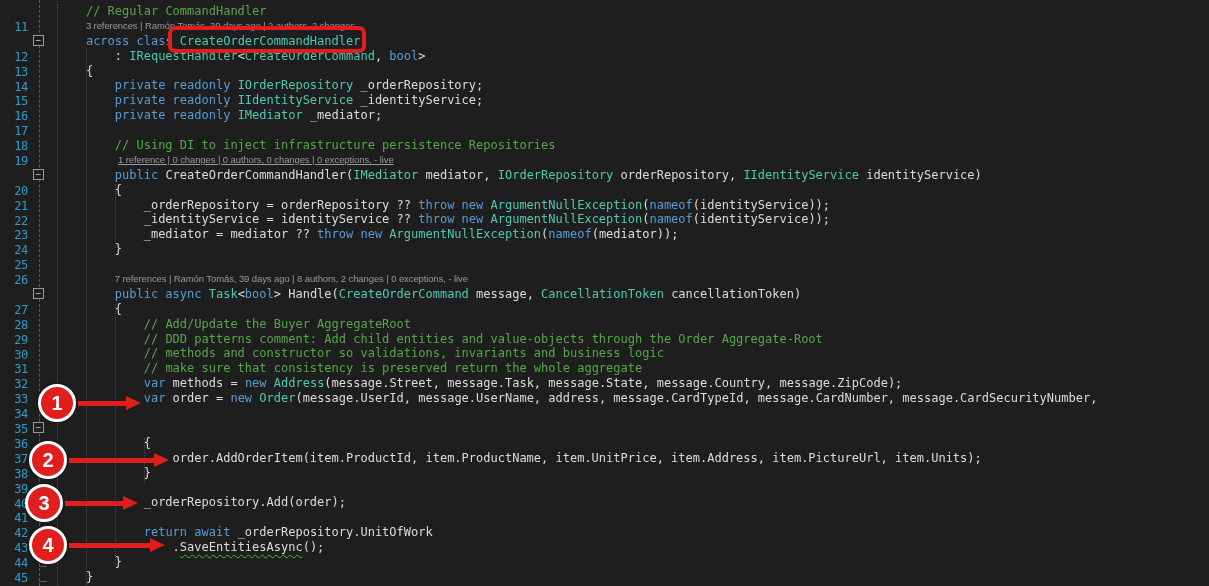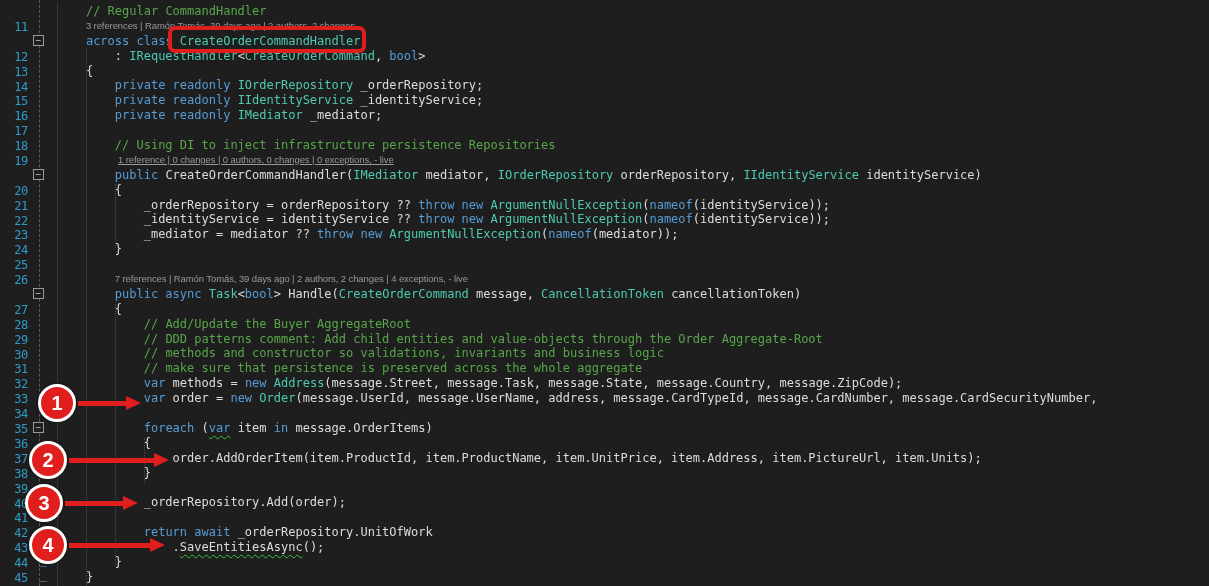--- a/index.html
+++ b/index.html
@@ -63,31 +63,31 @@
       <div class="row"><span class="num">18</span><span class="fold-col"></span><span class="code"></span></div>
       <div class="row"><span class="num">19</span><span class="fold-col"></span><span class="code"><span class="tok-pl">        </span><span class="tok-cm">// Using DI to inject infrastructure persistence Repositories</span></span></div>
       <div class="row"><span class="num"></span><span class="fold-col"></span><span class="lens" style="left: 118px; text-decoration: underline;">1 reference | 0 changes | 0 authors, 0 changes | 0 exceptions, - live</span></div>
       <div class="row"><span class="num">20</span><span class="fold-col"><span class="fold-box">−</span></span><span class="code"><span class="tok-pl">        </span><span class="tok-kw">public </span><span class="tok-pl">CreateOrderCommandHandler(</span><span class="tok-ty">IMediator</span><span class="tok-pl"> mediator, </span><span class="tok-ty">IOrderRepository</span><span class="tok-pl"> orderRepository, </span><span class="tok-ty">IIdentityService</span><span class="tok-pl"> identityService)</span></span></div>
       <div class="row"><span class="num">21</span><span class="fold-col"></span><span class="code"><span class="tok-pl">        {</span></span></div>
       <div class="row"><span class="num">22</span><span class="fold-col"></span><span class="code"><span class="tok-pl">            _orderRepository = orderRepository ?? </span><span class="tok-kw">throw new </span><span class="tok-ty">ArgumentNullException</span><span class="tok-pl">(</span><span class="tok-kw">nameof</span><span class="tok-pl">(identityService));</span></span></div>
       <div class="row"><span class="num">23</span><span class="fold-col"></span><span class="code"><span class="tok-pl">            _identityService = identityService ?? </span><span class="tok-kw">throw new </span><span class="tok-ty">ArgumentNullException</span><span class="tok-pl">(</span><span class="tok-kw">nameof</span><span class="tok-pl">(identityService));</span></span></div>
       <div class="row"><span class="num">24</span><span class="fold-col"></span><span class="code"><span class="tok-pl">            _mediator = mediator ?? </span><span class="tok-kw">throw new </span><span class="tok-ty">ArgumentNullException</span><span class="tok-pl">(</span><span class="tok-kw">nameof</span><span class="tok-pl">(mediator));</span></span></div>
       <div class="row"><span class="num">25</span><span class="fold-col"></span><span class="code"><span class="tok-pl">        }</span></span></div>
       <div class="row"><span class="num">26</span><span class="fold-col"></span><span class="code"></span></div>
-      <div class="row"><span class="num"></span><span class="fold-col"></span><span class="lens" style="left: 114.8px;">7 references | Ramón Tomás, 39 days ago | 2 authors, 2 changes | 4 exceptions, - live</span></div>
+      <div class="row"><span class="num"></span><span class="fold-col"></span><span class="lens" style="left: 114.8px;">7 references | Ramón Tomás, 39 days ago | 8 authors, 2 changes | 0 exceptions, - live</span></div>
       <div class="row"><span class="num">27</span><span class="fold-col"><span class="fold-box">−</span></span><span class="code"><span class="tok-pl">        </span><span class="tok-kw">public async </span><span class="tok-ty">Task</span><span class="tok-pl">&lt;</span><span class="tok-kw">bool</span><span class="tok-pl">&gt; Handle(</span><span class="tok-ty">CreateOrderCommand</span><span class="tok-pl"> message, </span><span class="tok-ty">CancellationToken</span><span class="tok-pl"> cancellationToken)</span></span></div>
       <div class="row"><span class="num">28</span><span class="fold-col"></span><span class="code"><span class="tok-pl">        {</span></span></div>
       <div class="row"><span class="num">29</span><span class="fold-col"></span><span class="code"><span class="tok-pl">            </span><span class="tok-cm">// Add/Update the Buyer AggregateRoot</span></span></div>
       <div class="row"><span class="num">30</span><span class="fold-col"></span><span class="code"><span class="tok-pl">            </span><span class="tok-cm">// DDD patterns comment: Add child entities and value-objects through the Order Aggregate-Root</span></span></div>
       <div class="row"><span class="num">31</span><span class="fold-col"></span><span class="code"><span class="tok-pl">            </span><span class="tok-cm">// methods and constructor so validations, invariants and business logic</span></span></div>
-      <div class="row"><span class="num">32</span><span class="fold-col"></span><span class="code"><span class="tok-pl">            </span><span class="tok-cm">// make sure that persistence is preserved across the whole aggregate</span></span></div>
+      <div class="row"><span class="num">32</span><span class="fold-col"></span><span class="code"><span class="tok-pl">            </span><span class="tok-cm">// make sure that consistency is preserved return the whole aggregate</span></span></div>
       <div class="row"><span class="num">33</span><span class="fold-col"></span><span class="code"><span class="tok-pl">            </span><span class="tok-kw">var</span><span class="tok-pl"> methods = </span><span class="tok-kw">new </span><span class="tok-ty">Address</span><span class="tok-pl">(message.Street, message.Task, message.State, message.Country, message.ZipCode);</span></span></div>
       <div class="row"><span class="num">34</span><span class="fold-col"></span><span class="code"><span class="tok-pl">            </span><span class="tok-kw">var</span><span class="tok-pl"> order = </span><span class="tok-kw">new </span><span class="tok-ty">Order</span><span class="tok-pl">(message.UserId, message.UserName, address, message.CardTypeId, message.CardNumber, message.CardSecurityNumber,</span></span></div>
       <div class="row"><span class="num">35</span><span class="fold-col"></span><span class="code"></span></div>
-      <div class="row"><span class="num">36</span><span class="fold-col"><span class="fold-box">−</span></span><span class="code"><span class="tok-pl">            </span><span class="tok-kw">foreach</span><span class="tok-pl"> (</span><span class="tok-kw sq">var</span><span class="tok-pl"> item </span><span class="tok-kw">in</span><span class="tok-pl"> message.OrderItems)</span></span></div>
+      <div class="row"><span class="num">36</span><span class="fold-col"><span class="fold-box">−</span></span></div>
       <div class="row"><span class="num">37</span><span class="fold-col"></span><span class="code"><span class="tok-pl">            {</span></span></div>
       <div class="row"><span class="num">38</span><span class="fold-col"></span><span class="code"><span class="tok-pl">                order.AddOrderItem(item.ProductId, item.ProductName, item.UnitPrice, item.Address, item.PictureUrl, item.Units);</span></span></div>
       <div class="row"><span class="num">39</span><span class="fold-col"></span><span class="code"><span class="tok-pl">            }</span></span></div>
       <div class="row"><span class="num">40</span><span class="fold-col"></span><span class="code"></span></div>
       <div class="row"><span class="num">41</span><span class="fold-col"></span><span class="code"><span class="tok-pl">            _orderRepository.Add(order);</span></span></div>
       <div class="row"><span class="num">42</span><span class="fold-col"></span><span class="code"></span></div>
       <div class="row"><span class="num">43</span><span class="fold-col"></span><span class="code"><span class="tok-pl">            </span><span class="tok-kw">return await</span><span class="tok-pl"> _orderRepository.UnitOfWork</span></span></div>
       <div class="row"><span class="num">44</span><span class="fold-col"></span><span class="code"><span class="tok-pl">                .</span><span class="tok-pl sq">SaveEntitiesAsync</span><span class="tok-pl">();</span></span></div>
       <div class="row"><span class="num">45</span><span class="fold-col tick"></span><span class="code"><span class="tok-pl">        }</span></span></div>
       <div class="row"><span class="num">46</span><span class="fold-col tick"></span><span class="code"><span class="tok-pl">    }</span></span></div>

